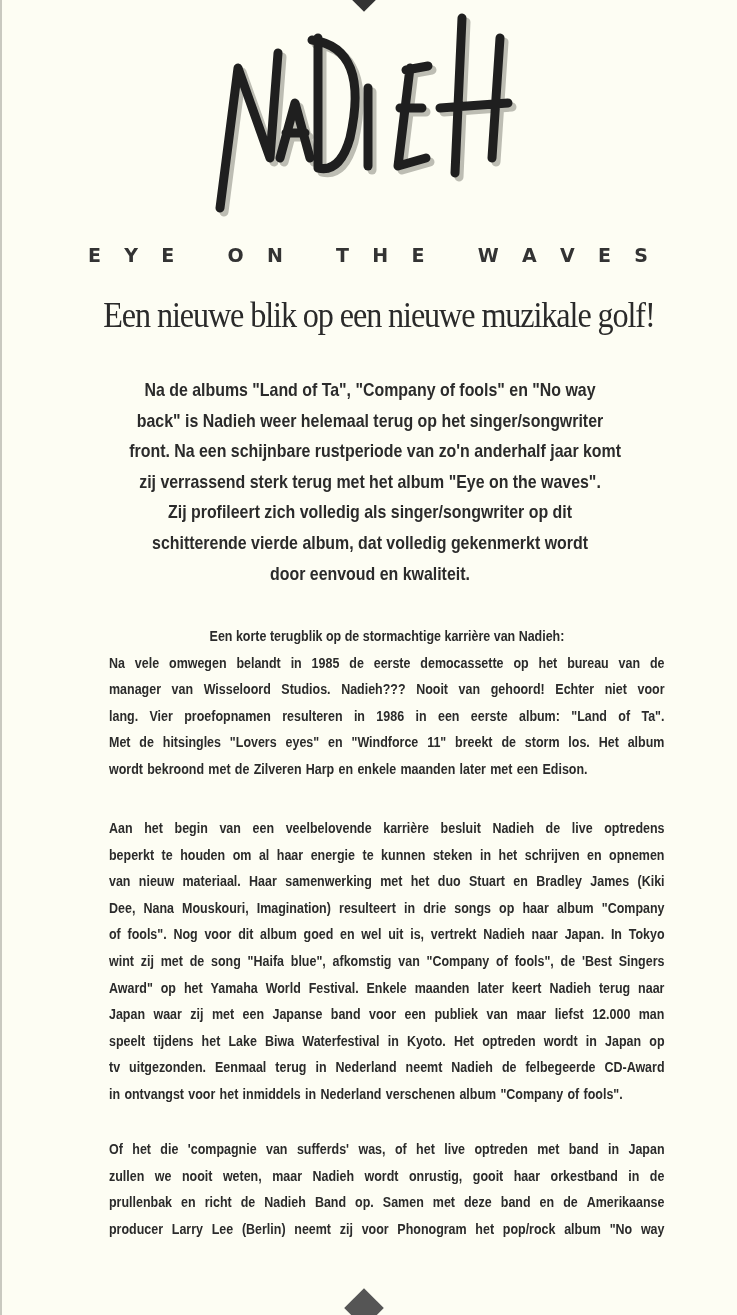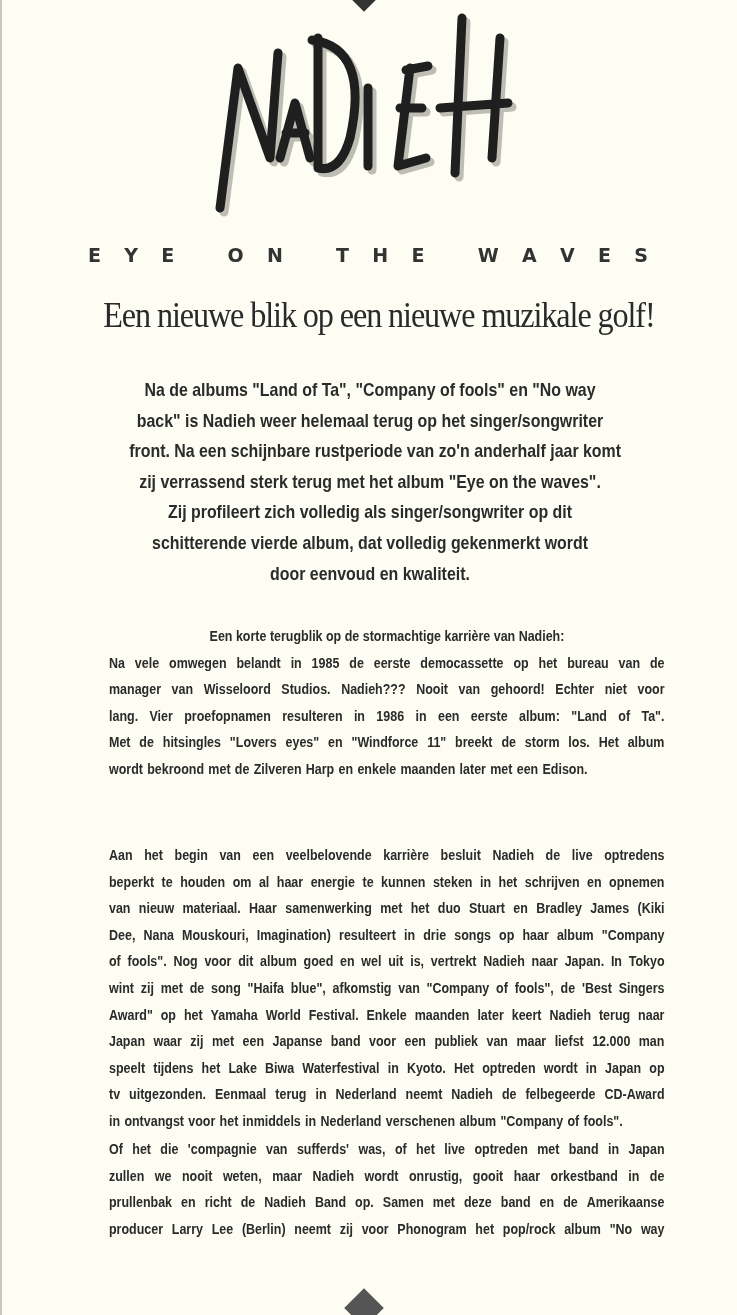--- a/index.html
+++ b/index.html
@@ -65,21 +65,21 @@
       transform: scaleX(0.86); transform-origin: left;
       width: 646px;
     }
     .body-text .line.last { justify-content: flex-start; }
     .body-text .line.last span { margin-right: 5px; }
     .recap-heading {
       text-align: center; white-space: nowrap;
       transform: scaleX(0.86); transform-origin: center;
     }
     #p1 { top: 623px; }
-    #p2 { top: 842px; }
+    #p2 { top: 815px; }
     #p3 { top: 1136px; }
   </style>
 </head>
 <body>
 
 <div class="page-edge-left"></div>
 <div class="diamond-top"></div>
 
 <svg class="logo" viewBox="0 0 320 210">
   <g fill="none" stroke="#bdbdb3" stroke-width="9" stroke-linecap="round" stroke-linejoin="round" transform="translate(4,4)">

